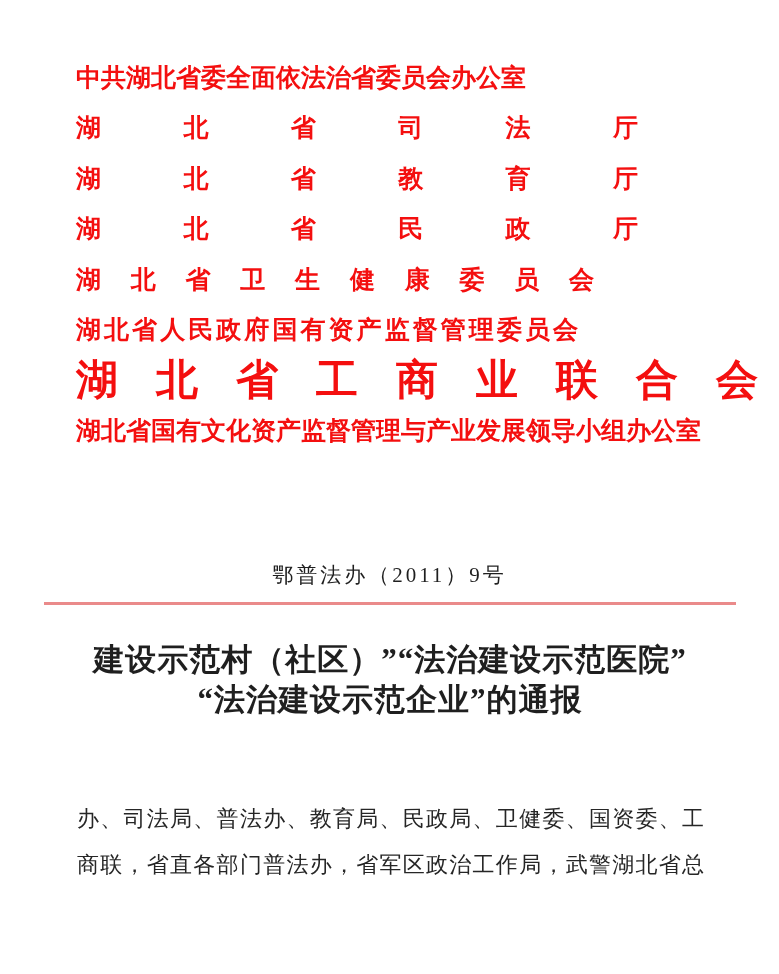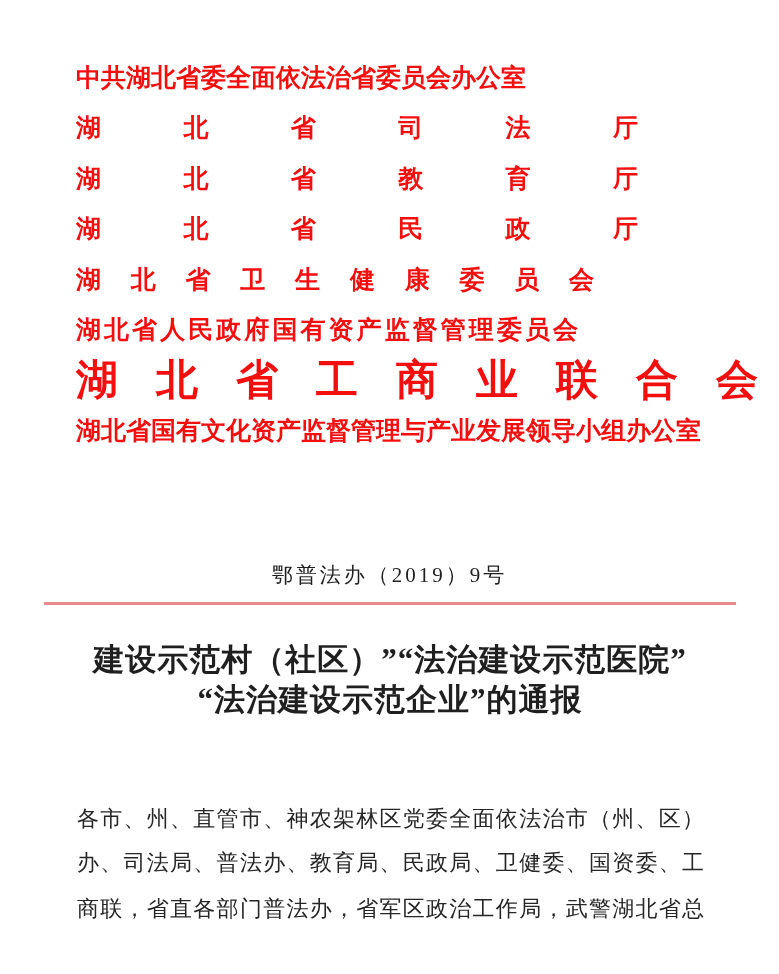--- a/index.html
+++ b/index.html
@@ -100,28 +100,27 @@
     <div class="agency"><span style="white-space: pre;">中共湖北省委全面依法治省委员会办公室</span></div>
     <div class="agency"><span style="white-space: pre; letter-spacing: 82.4px;">湖北省司法厅</span></div>
     <div class="agency"><span style="white-space: pre; letter-spacing: 82.4px;">湖北省教育厅</span></div>
     <div class="agency"><span style="white-space: pre; letter-spacing: 82.4px;">湖北省民政厅</span></div>
     <div class="agency"><span style="white-space: pre; letter-spacing: 29.78px;">湖北省卫生健康委员会</span></div>
     <div class="agency"><span style="white-space: pre; letter-spacing: 3.06px;">湖北省人民政府国有资产监督管理委员会</span></div>
     <div class="agency"><span style="white-space: pre; letter-spacing: 38px;">湖北省工商业联合会</span></div>
     <div class="agency"><span style="white-space: pre;">湖北省国有文化资产监督管理与产业发展领导小组办公室</span></div>
   </header>
 
-  <div class="doc-number">鄂普法办（2019）9号</div>
+  <div class="doc-number">鄂普法办（2011）9号</div>
 
   <div class="red-rule"></div>
 
   <h1 class="title">
     <div class="title-line">建设示范村（社区）”“法治建设示范医院”</div>
     <div class="title-line">“法治建设示范企业”的通报</div>
   </h1>
 
   <div class="body-text">
-    <div class="body-line"><span style="white-space: pre; letter-spacing: 1.27px;">各市、州、直管市、神农架林区党委全面依法治市（州、区）</span></div>
     <div class="body-line"><span style="white-space: pre; letter-spacing: 1.27px; font-family: Liberation Mono, monospace;">办、司法局、普法办、教育局、民政局、卫健委、国资委、工</span></div>
     <div class="body-line"><span style="white-space: pre; letter-spacing: 1.27px;">商联，省直各部门普法办，省军区政治工作局，武警湖北省总</span></div>
   </div>
 
 </div>
 
 </body></html>

